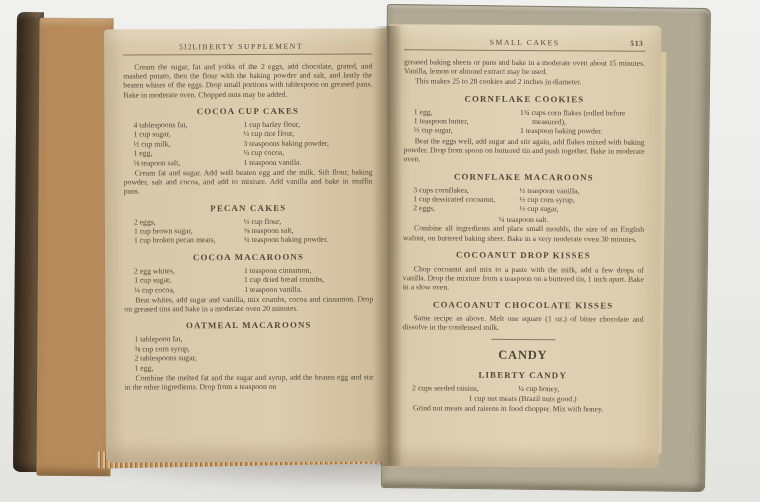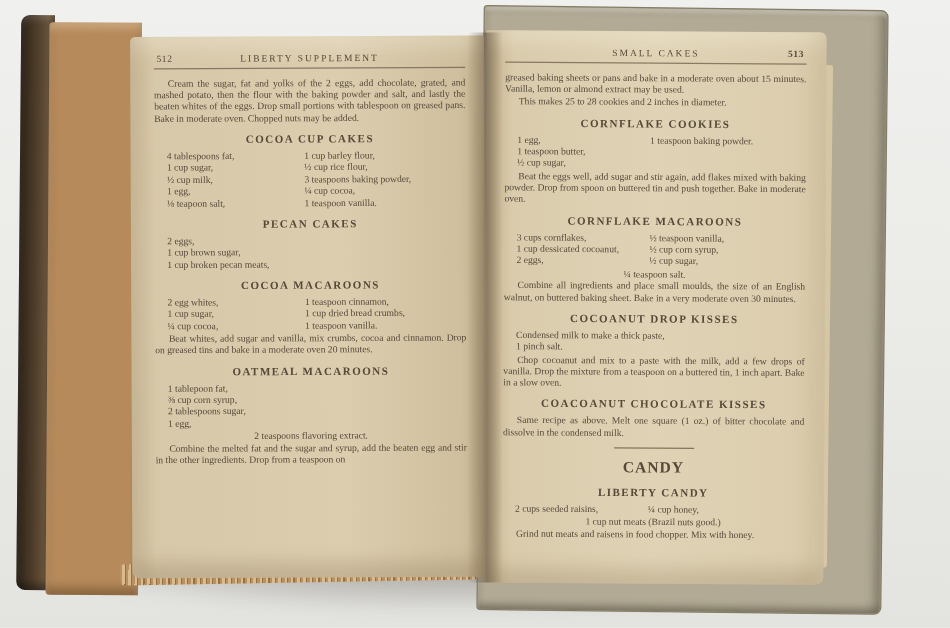--- a/index.html
+++ b/index.html
@@ -55,21 +55,21 @@
     background:linear-gradient(90deg,#c3b08c 0%,#d9cbac 8%,#e0d3b5 50%,#dbcdae 90%,#d2c3a1 100%);
     border-radius:0 5px 6px 4px;transform:rotate(.35deg);
     box-shadow:inset 0 10px 14px rgba(255,250,235,.25),inset 0 -12px 14px rgba(110,85,55,.2);
     padding:13px 16px 0 15px;box-sizing:border-box;}
   .gutter{position:absolute;left:374px;top:26px;width:28px;height:440px;z-index:5;pointer-events:none;
     background:linear-gradient(90deg,rgba(70,50,30,0) 0%,rgba(70,50,30,.28) 42%,rgba(50,35,20,.38) 55%,rgba(70,50,30,0) 100%);}
 
   
   .pg-header{display:grid;grid-template-columns:1fr auto 1fr;align-items:baseline;
     font-size:7.6px;letter-spacing:1.6px;padding:0 2px;}
-  .pg-num{letter-spacing:.5px;}
+  .pg-num{letter-spacing:.5px;text-align:right;}
   .pg-num.right{text-align:right;font-weight:bold;}
   .run-title{text-align:left;}
   .pg-rule{border-bottom:1px solid var(--header-rule,#6d5c48);margin:3px 0 7px 0;opacity:.75;}
 
   
   .para{font-size:7.7px;line-height:1.2;text-align:justify;text-indent:11px;margin:0 0 1px 0;}
   .para.noindent{text-indent:0;}
   .recipe-title{font-size:8.8px;font-weight:bold;letter-spacing:1.2px;text-align:center;margin:7px 0 4px 0;}
   .candy-title{font-size:12.5px;font-weight:bold;letter-spacing:.8px;text-align:center;margin:8px 0 2px 0;}
   .ing{display:flex;padding-left:10px;margin:1px 0;}
@@ -110,26 +110,32 @@
             <div class="ing-line">⅛ teapoon salt,</div>
           </div>
           <div class="ing-col c2">
             <div class="ing-line">1 cup barley flour,</div>
             <div class="ing-line">½ cup rice flour,</div>
             <div class="ing-line">3 teaspoons baking powder,</div>
             <div class="ing-line">¼ cup cocoa,</div>
             <div class="ing-line">1 teaspoon vanilla.</div>
           </div>
         </div>
+        <p class="para">Cream fat and sugar.  Add well beaten egg and the milk.  Sift flour, baking powder, salt and cocoa, and add to mixture.  Add vanilla and bake in muffin pans.</p>
         <div class="recipe-title">PECAN CAKES</div>
         <div class="ing">
           <div class="ing-col c1">
             <div class="ing-line">2 eggs,</div>
             <div class="ing-line">1 cup brown sugar,</div>
             <div class="ing-line">1 cup broken pecan meats,</div>
+          </div>
+          <div class="ing-col c2">
+            <div class="ing-line">½ cup flour,</div>
+            <div class="ing-line">⅛ teaspoon salt,</div>
+            <div class="ing-line">¼ teaspoon baking powder.</div>
           </div>
         </div>
         <div class="recipe-title">COCOA MACAROONS</div>
         <div class="ing">
           <div class="ing-col c1">
             <div class="ing-line">2 egg whites,</div>
             <div class="ing-line">1 cup sugar,</div>
             <div class="ing-line">¼ cup cocoa,</div>
           </div>
           <div class="ing-col c2">
@@ -141,21 +147,20 @@
         <p class="para">Beat whites, add sugar and vanilla, mix crumbs, cocoa and cinnamon.  Drop on greased tins and bake in a moderate oven 20 minutes.</p>
         <div class="recipe-title">OATMEAL MACAROONS</div>
         <div class="ing">
           <div class="ing-col c1">
             <div class="ing-line">1 tablepoon fat,</div>
             <div class="ing-line">⅜ cup corn syrup,</div>
             <div class="ing-line">2 tablespoons sugar,</div>
             <div class="ing-line">1 egg,</div>
           </div>
         </div>
-        <div class="ing-center">2 teaspoons flavoring extract.</div>
         <p class="para">Combine the melted fat and the sugar and syrup, add the beaten egg and stir in the other ingredients.  Drop from a teaspoon on</p>
       </div>
   </div>
 
   <div class="page page-right">
     <div class="pg-header">
       <span></span>
       <span class="run-title">SMALL CAKES</span>
       <span class="pg-num right">513</span>
     </div>
@@ -164,20 +169,21 @@
         <p class="para noindent">greased baking sheets or pans and bake in a moderate oven about 15 minutes.  Vanilla, lemon or almond extract may be used.</p>
         <p class="para">This makes 25 to 28 cookies and 2 inches in diameter.</p>
         <div class="recipe-title">CORNFLAKE COOKIES</div>
         <div class="ing">
           <div class="ing-col c1">
             <div class="ing-line">1 egg,</div>
             <div class="ing-line">1 teaspoon butter,</div>
             <div class="ing-line">½ cup sugar,</div>
           </div>
           <div class="ing-col c2">
+            <div class="ing-line">1¾ cups corn flakes (rolled before measured),</div>
             <div class="ing-line">1 teaspoon baking powder.</div>
           </div>
         </div>
         <p class="para">Beat the eggs well, add sugar and stir again, add flakes mixed with baking powder.  Drop from spoon on buttered tin and push together.  Bake in moderate oven.</p>
         <div class="recipe-title">CORNFLAKE MACAROONS</div>
         <div class="ing">
           <div class="ing-col c1">
             <div class="ing-line">3 cups cornflakes,</div>
             <div class="ing-line">1 cup dessicated cocoanut,</div>
             <div class="ing-line">2 eggs,</div>
@@ -185,24 +191,20 @@
           <div class="ing-col c2">
             <div class="ing-line">½ teaspoon vanilla,</div>
             <div class="ing-line">½ cup corn syrup,</div>
             <div class="ing-line">½ cup sugar,</div>
           </div>
         </div>
         <div class="ing-center">¼ teaspoon salt.</div>
         <p class="para">Combine all ingredients and place small moulds, the size of an English walnut, on buttered baking sheet.  Bake in a very moderate oven 30 minutes.</p>
         <div class="recipe-title">COCOANUT DROP KISSES</div>
         <div class="ing">
-          <div class="ing-col c2">
-            <div class="ing-line">Condensed milk to make a thick paste,</div>
-            <div class="ing-line">1 pinch salt.</div>
-          </div>
         </div>
         <p class="para">Chop cocoanut and mix to a paste with the milk, add a few drops of vanilla.  Drop the mixture from a teaspoon on a buttered tin, 1 inch apart.  Bake in a slow oven.</p>
         <div class="recipe-title">COACOANUT CHOCOLATE KISSES</div>
         <p class="para">Same recipe as above.  Melt one square (1 oz.) of bitter chocolate and dissolve in the condensed milk.</p>
         <div class="mini-rule"></div>
         <div class="candy-title">CANDY</div>
         <div class="recipe-title">LIBERTY CANDY</div>
         <div class="ing">
           <div class="ing-col c1">
             <div class="ing-line">2 cups seeded raisins,</div>

